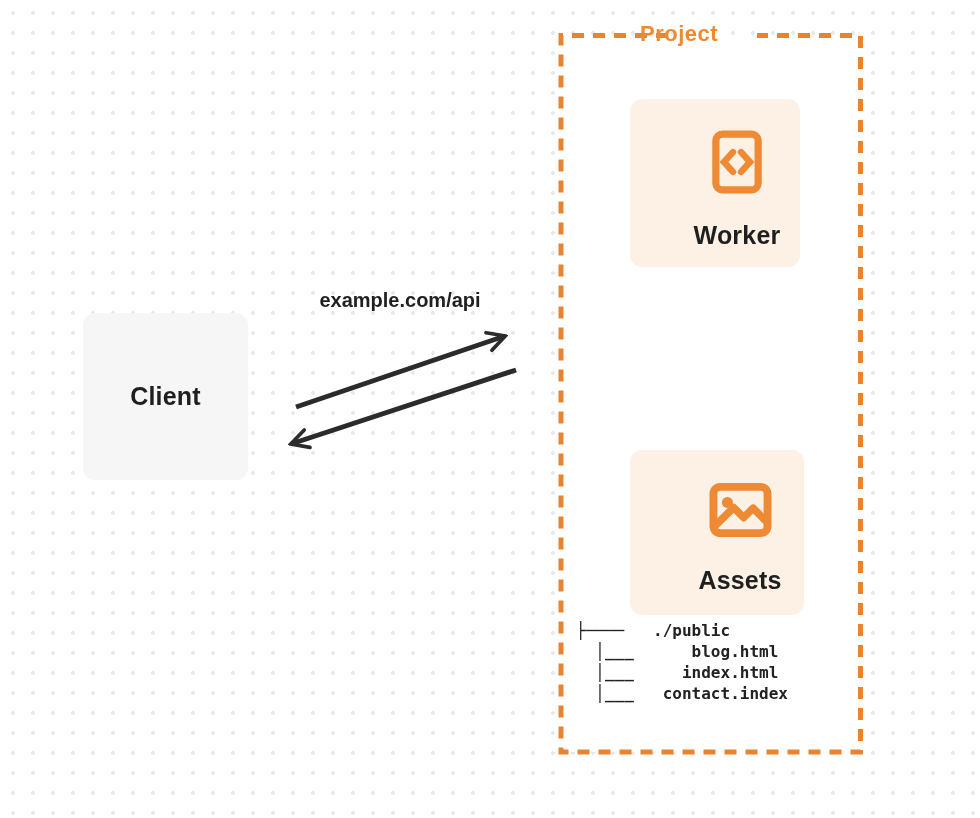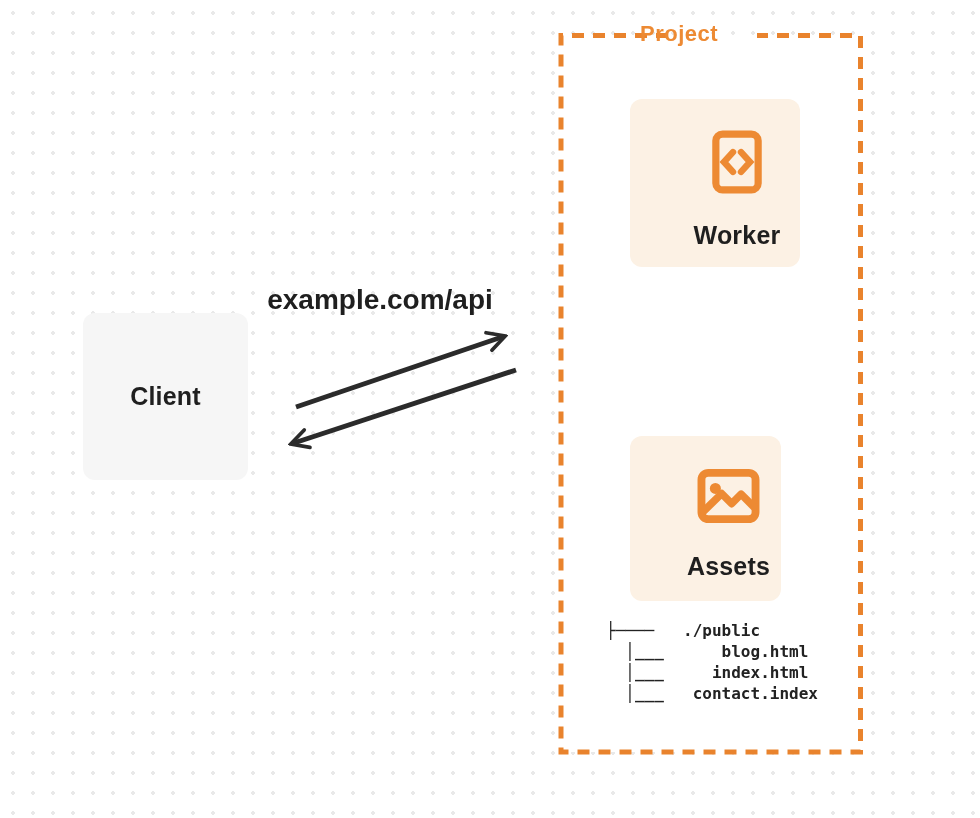--- a/index.html
+++ b/index.html
@@ -40,44 +40,44 @@
   .card {
     position: absolute;
     border-radius: 12px;
     display: flex;
     flex-direction: column;
     align-items: center;
   }
   .card.cream { background: #FCF1E4; }
   .card.gray  { background: #F6F6F6; justify-content: center; }
   .worker-card { left: 630px; top: 99px;  width: 170px; height: 168px; padding-left: 44px; }
-  .assets-card { left: 630px; top: 436px; width: 151px; height: 165px; padding-left: 46px; }
+  .assets-card { left: 630px; top: 450px; width: 174px; height: 165px; padding-left: 46px; }
   .client-card { left: 83px;  top: 313px; width: 165px; height: 167px; }
   .card-label {
     color: #1F1F1F;
     font-size: 25px;
     font-weight: bold;
     letter-spacing: 0.2px;
   }
   .worker-card .icon-wrap { margin-top: 28px; height: 70px; display: flex; align-items: center; }
   .worker-card .card-label { margin-top: 24px; }
   .assets-card .icon-wrap { margin-top: 31px; height: 57px; display: flex; align-items: center; }
   .assets-card .card-label { margin-top: 28px; }
   .url-label {
     position: absolute;
-    left: 380px; top: 300px;
+    left: 400px; top: 300px;
     transform: translate(-50%, -50%);
     color: #1F1F1F;
-    font-size: 28px;
+    font-size: 20px;
     font-weight: bold;
     white-space: nowrap;
   }
   .file-tree {
     position: absolute;
-    left: 606px; top: 620px;
+    left: 576px; top: 620px;
     font-family: "DejaVu Sans Mono", monospace;
     font-size: 16px;
     line-height: 21px;
     font-weight: bold;
     color: #222222;
     white-space: pre;
   }
   .file-tree span { display: block; }
 </style>
 </head>

